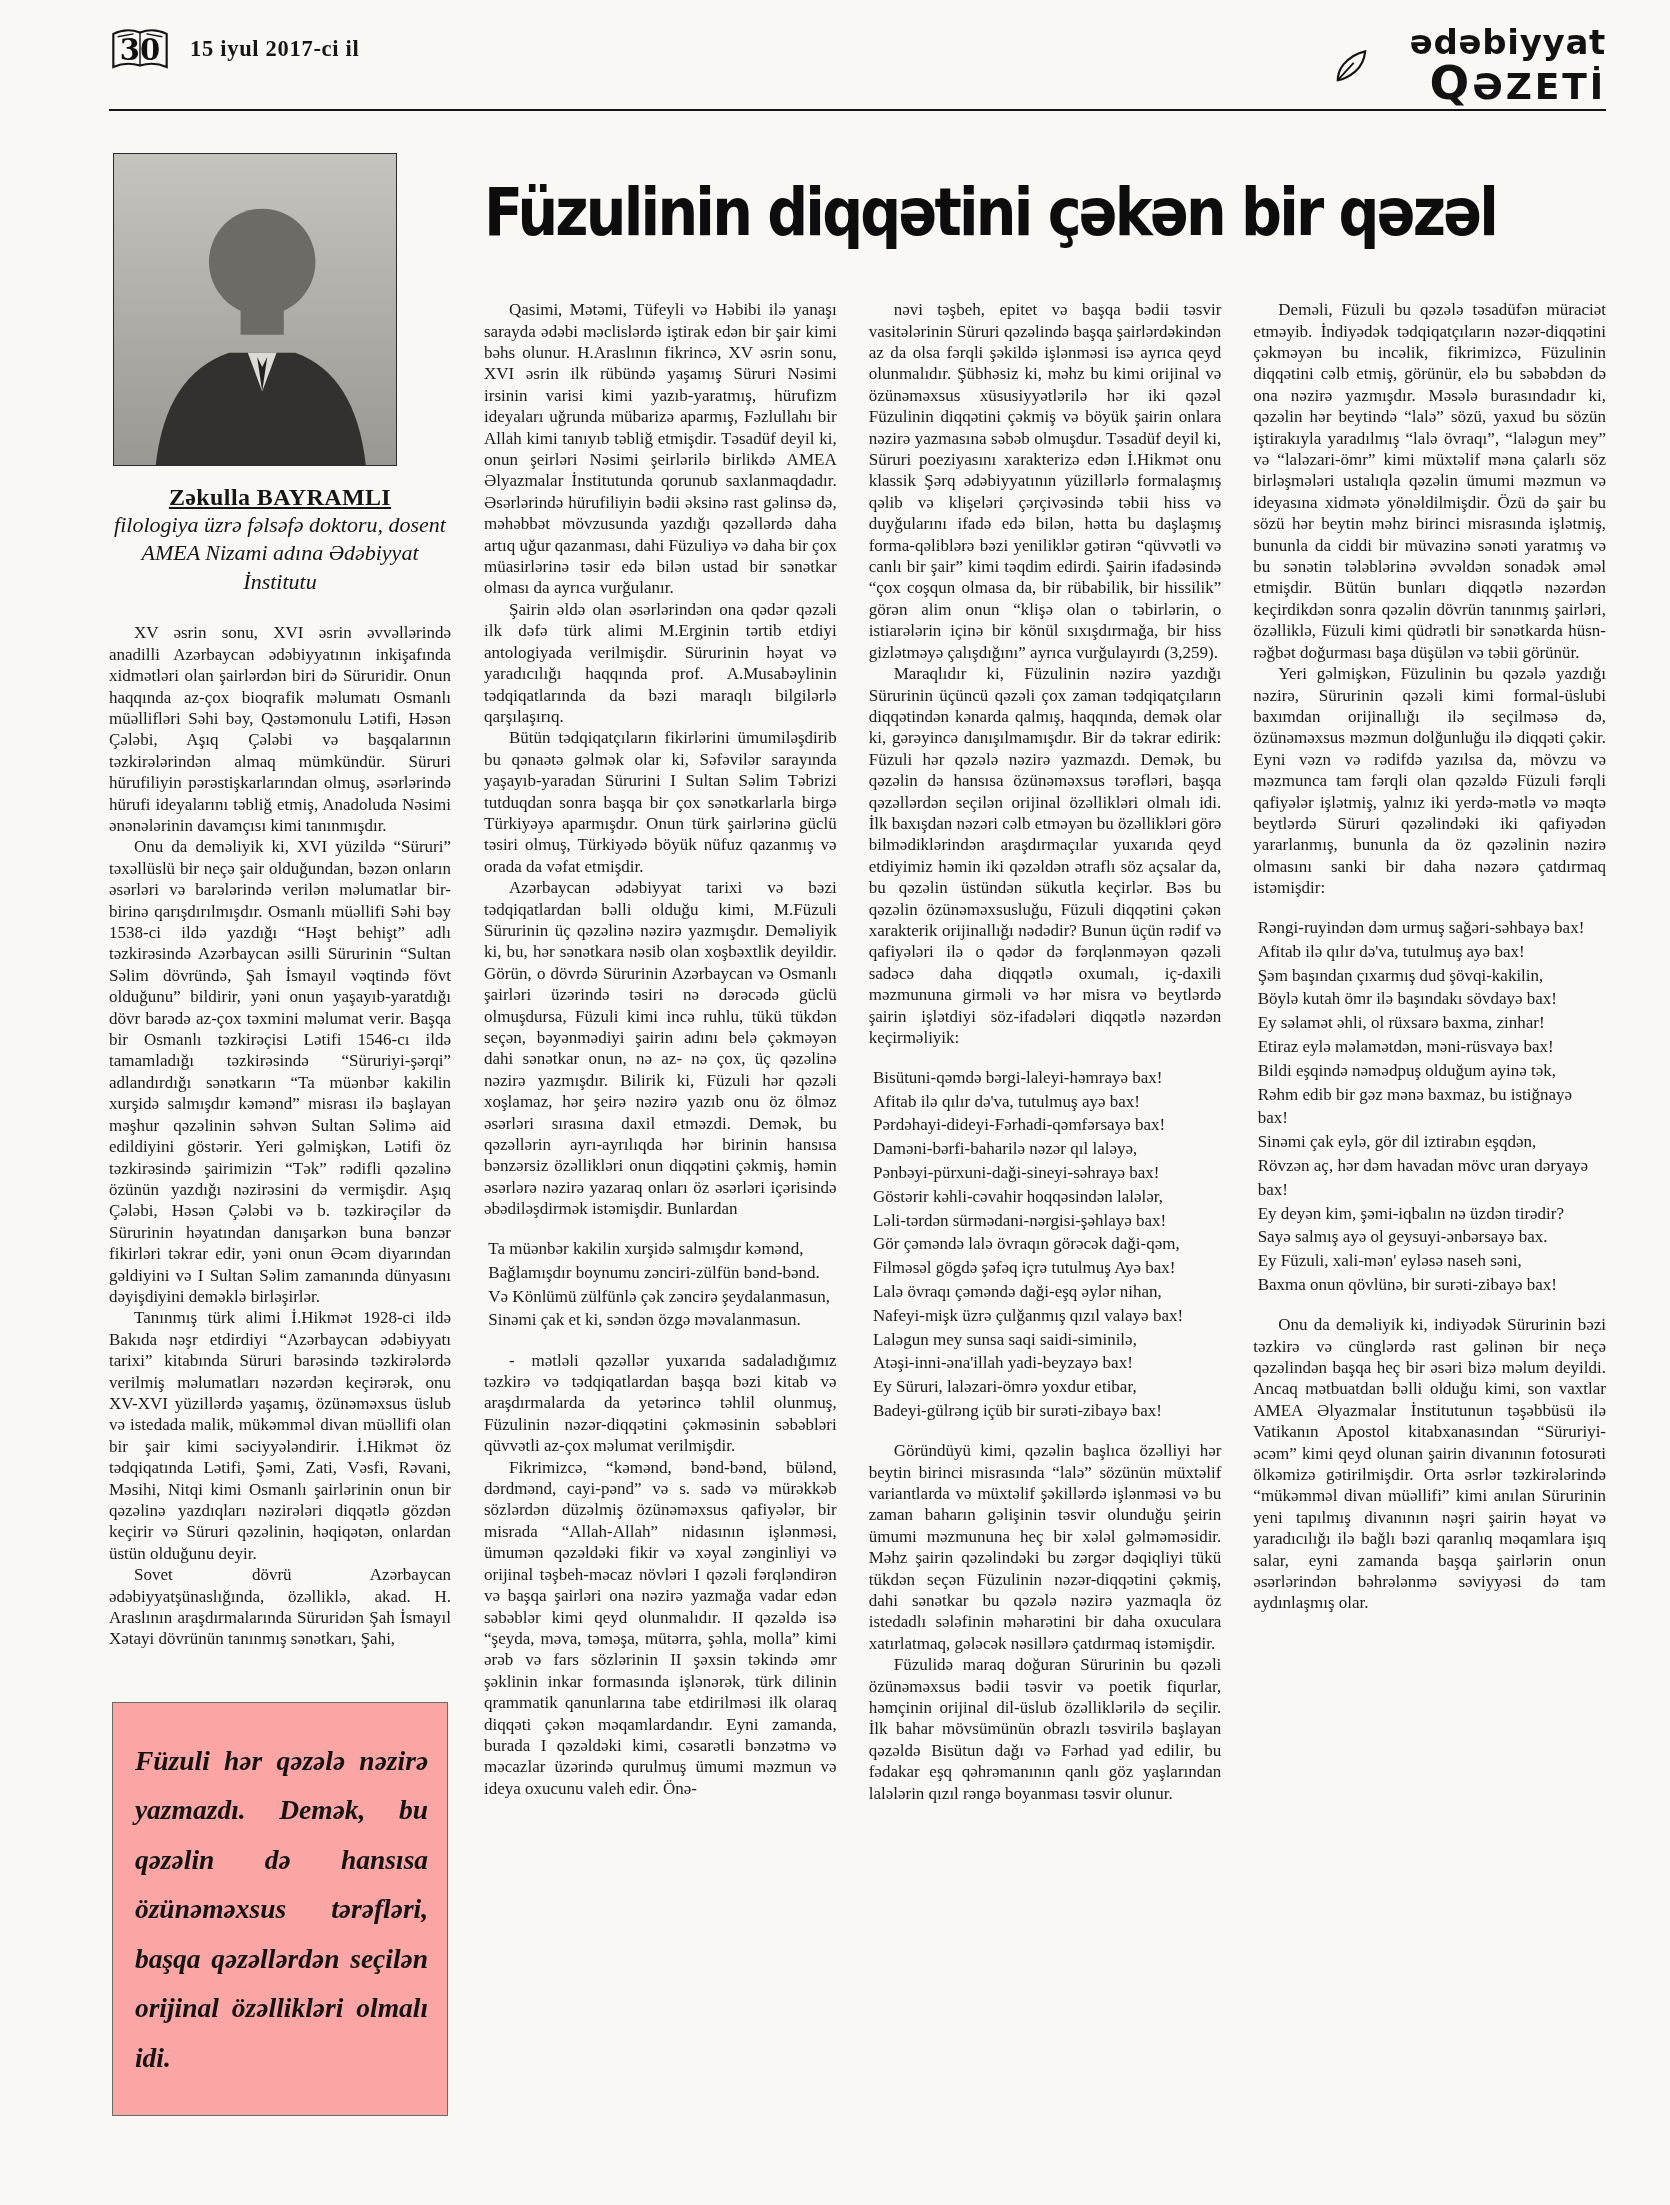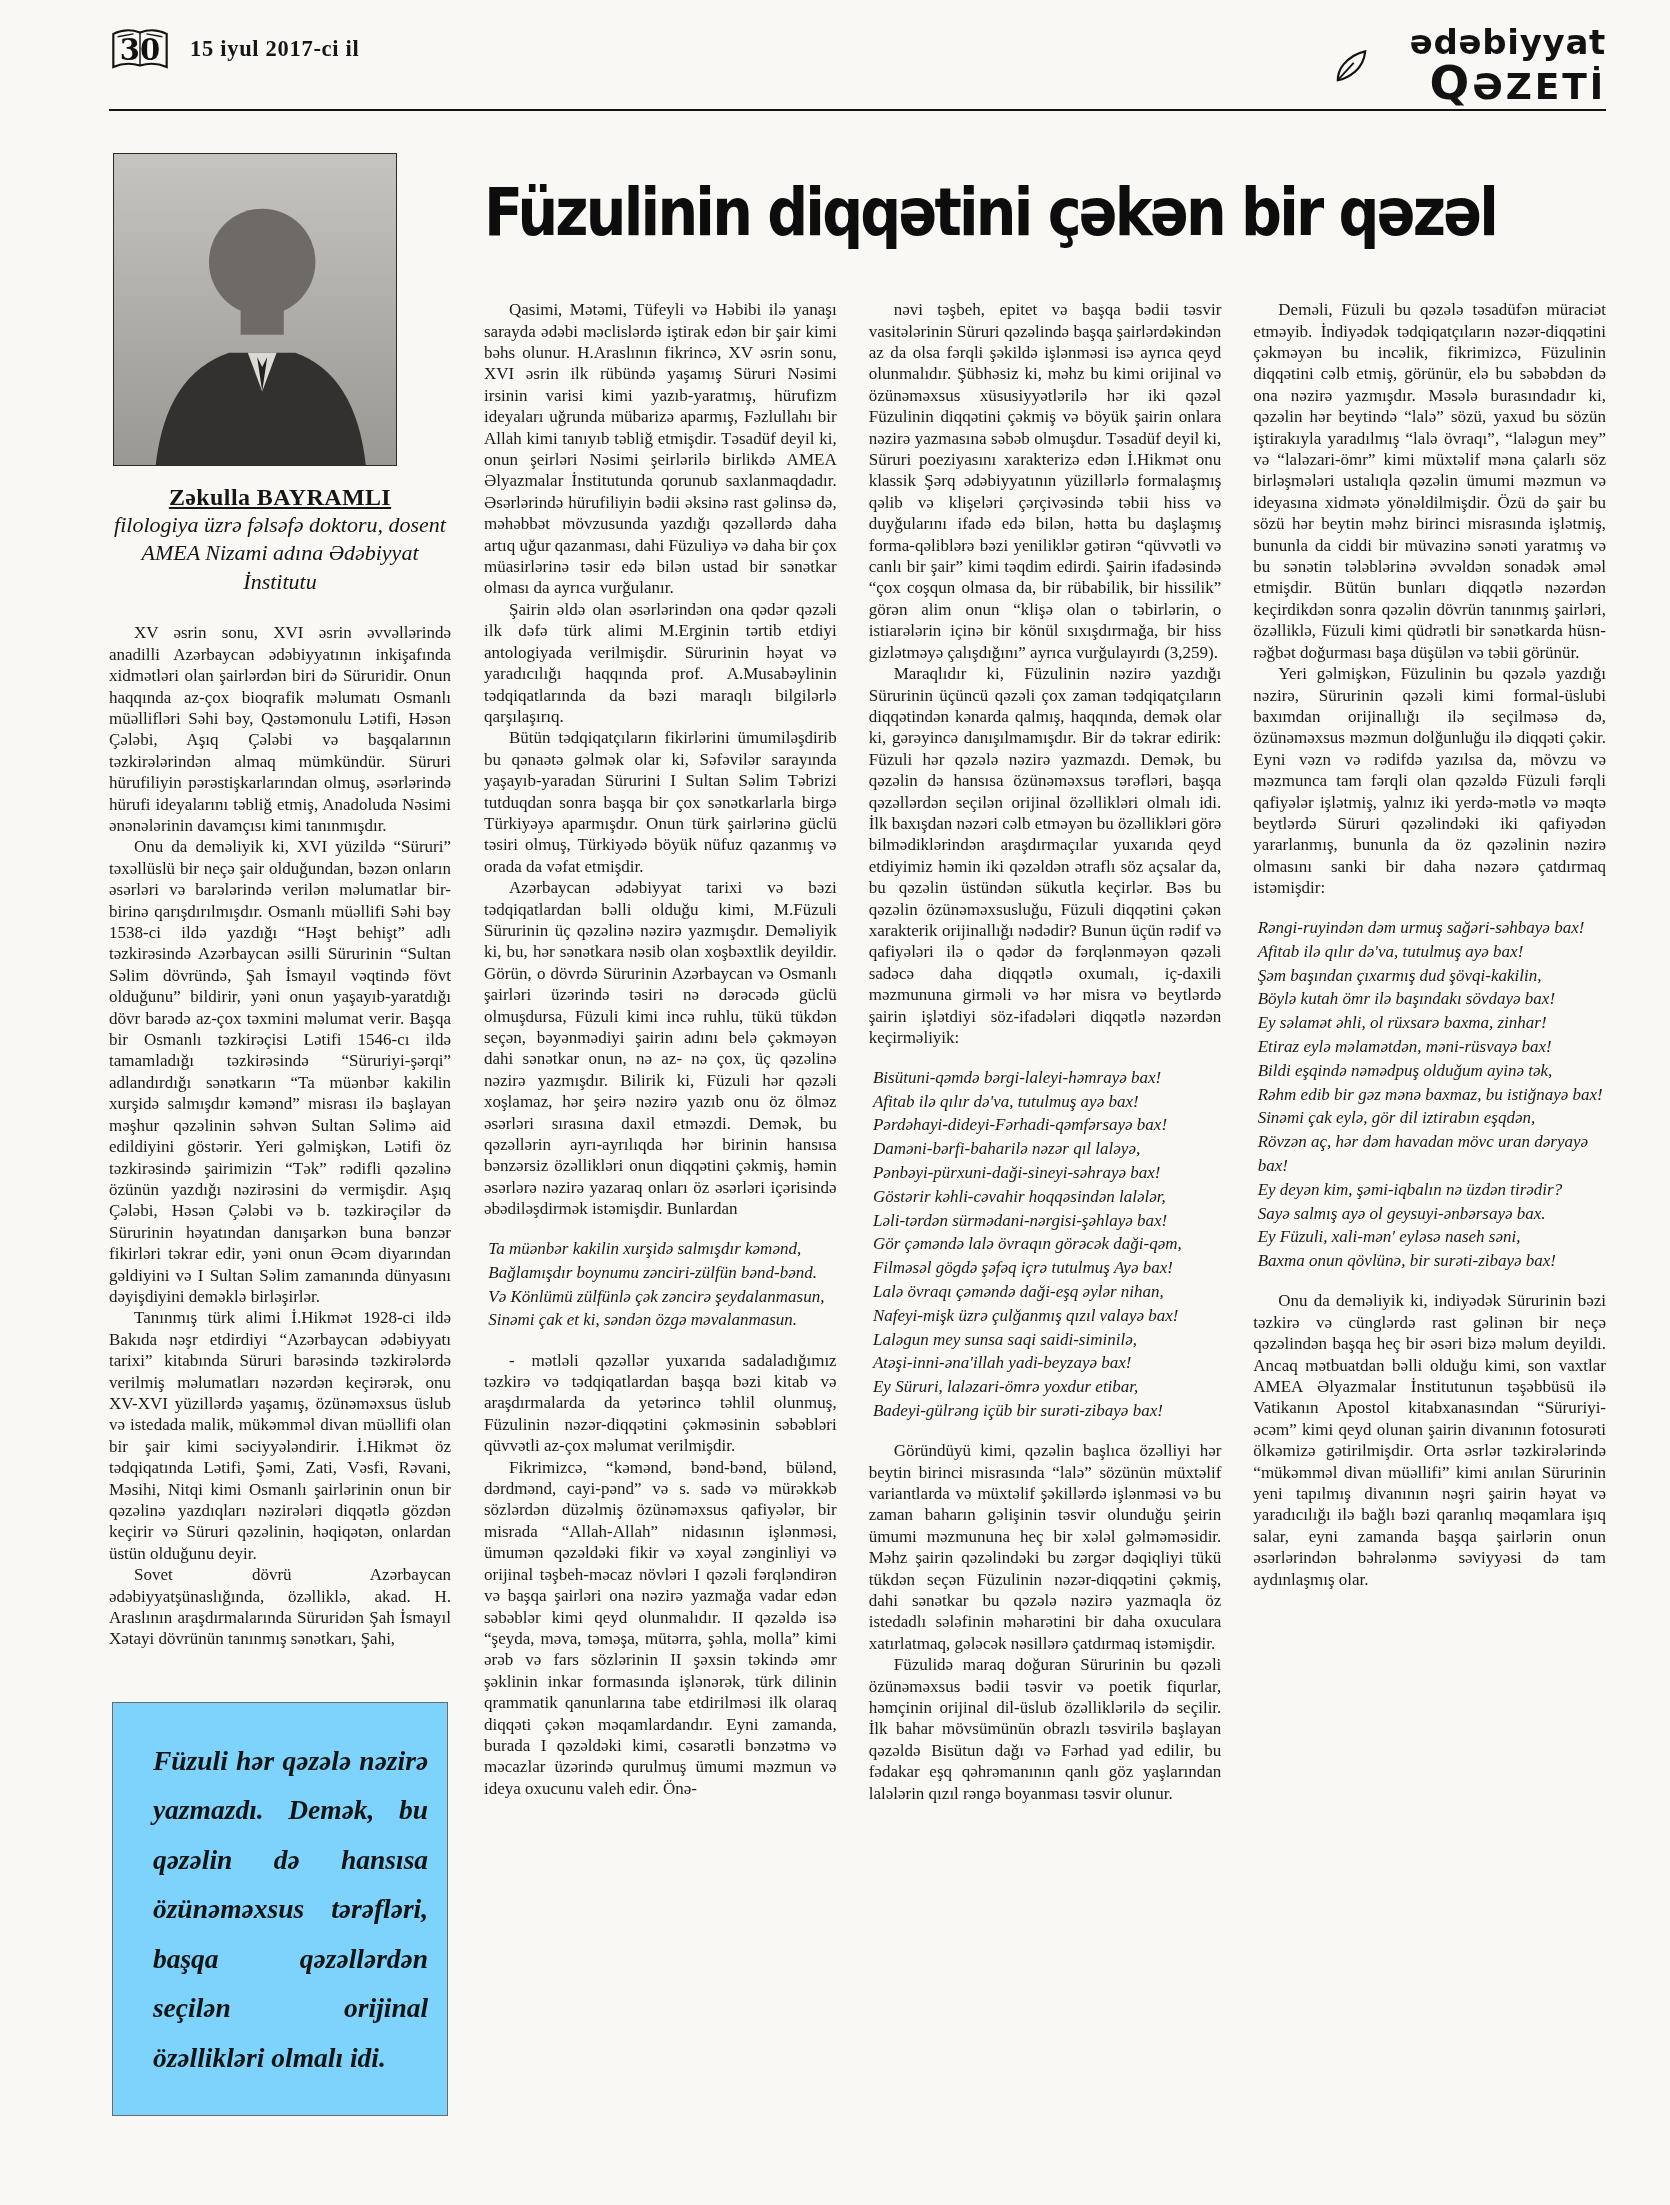--- a/index.html
+++ b/index.html
@@ -48,21 +48,21 @@
   }
 
   .triple { display:flex; gap:32px; }
   .triple .col { flex:1 1 0; min-width:0; }
 
   .para {
     font-size:17px; line-height:1.26; text-align:justify;
     text-indent:25px; color:#1a1a1a;
   }
   .verse {
-    white-space:pre-line; font-style:italic; font-size:17px;
+    white-space:pre-line; font-size:17px;
     line-height:1.4; margin:17.4px 0 17.4px 4.3px; color:#1a1a1a;
   }
 
   
   .photo {
     width:284px; height:313px; margin:0 0 0 4.3px;
     border:1.4px solid #2b2b2b; background:#b9b7b2; overflow:hidden;
   }
   .photo svg { width:100%; height:100%; display:block; }
   .byline { text-align:center; margin-top:17.4px; }
@@ -71,23 +71,23 @@
     letter-spacing:0.4px;
   }
   .author-cred {
     font-style:italic; font-size:22px; line-height:1.3;
     white-space:pre-line; margin-top:0;
   }
   .col-left .para { margin-top:0; }
   .col-left .body-start { margin-top:26px; }
   .pullquote {
     margin:52px 2.9px 0 2.9px; border:0.7px solid #6a6a6a;
-    padding:33px 19px 33px 40px;
+    padding:33px 19px 33px 22px;
     font-style:italic; font-weight:bold; font-size:27.5px; line-height:1.8;
-    text-align:justify; color:#141414; background:#7dd3fc;
+    text-align:justify; color:#141414; background:#fca5a5;
   }
 </style>
 </head>
 <body>
 
 <div class="page">
 
   <header class="topbar">
     <div class="topbar-left">
       <div class="pagenum-wrap">

